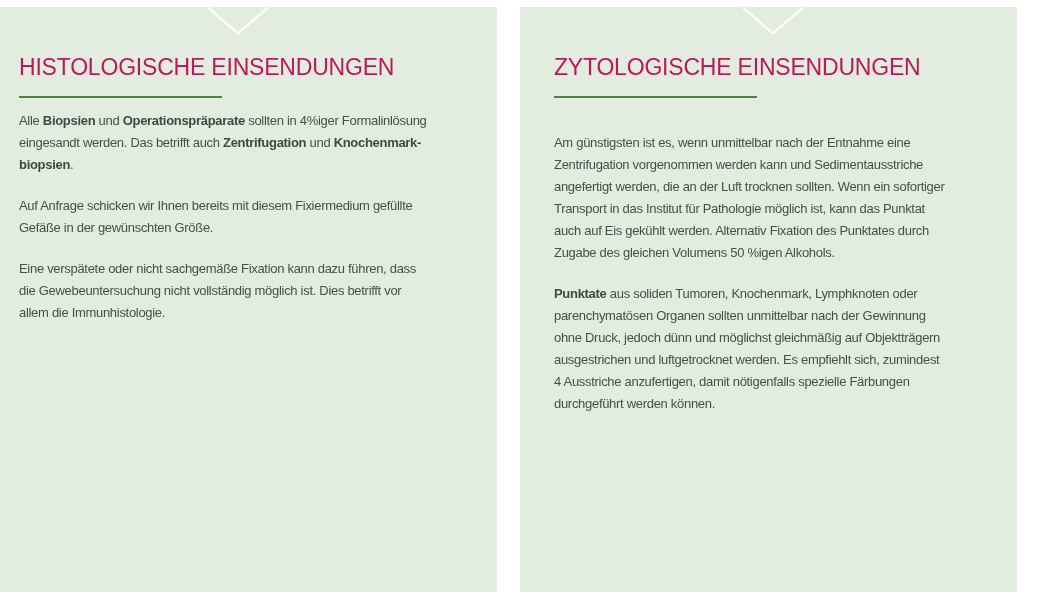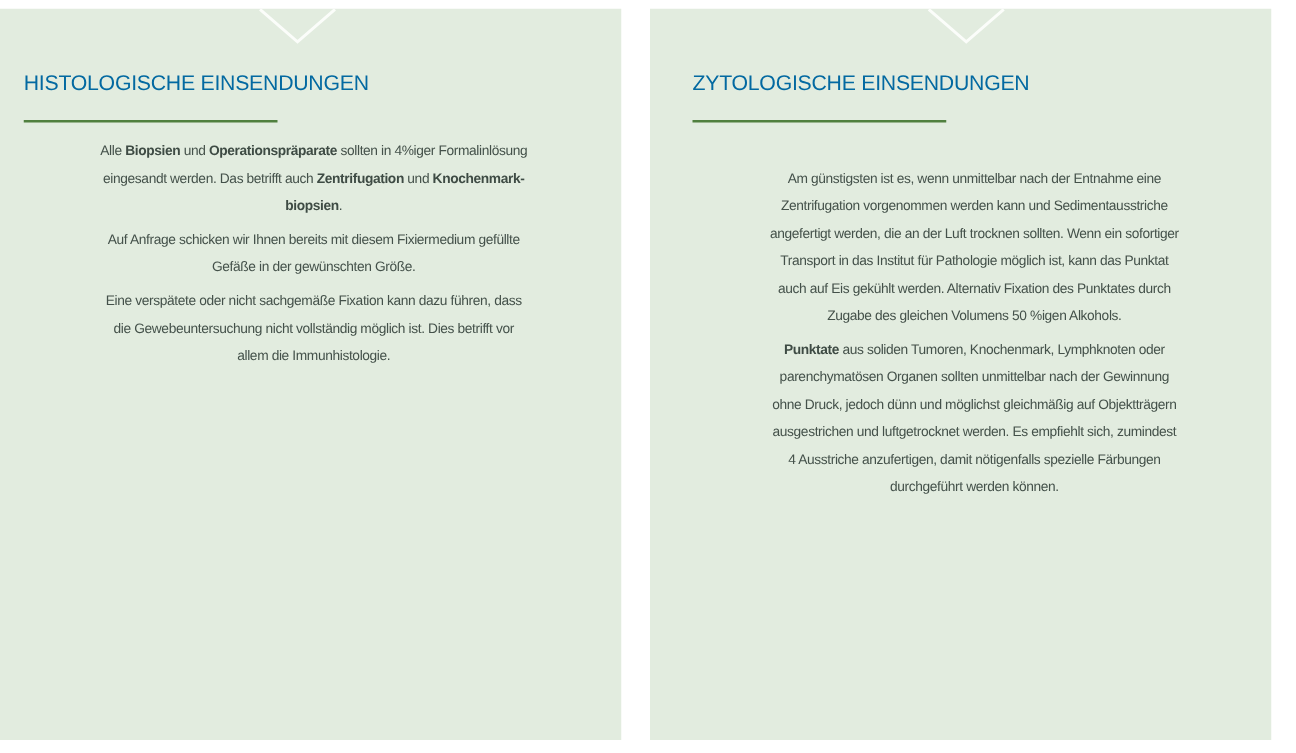--- a/index.html
+++ b/index.html
@@ -23,43 +23,42 @@
   .chevron {
     position: absolute;
     top: 0;
     display: block;
     line-height: 0;
   }
   .panel-left  .chevron { left: 207px; }
   .panel-right .chevron { left: 222px; }
   h2.panel-title {
     margin: 0;
-    font-size: 17px;
+    font-size: 23px;
     line-height: 28px;
     font-weight: 400;
     letter-spacing: -0.2px;
-    color: #0369a1;
+    color: #be185d;
   }
   .rule {
     margin-top: 15px;
     width: 203px;
     height: 2px;
     background: #50803f;
   }
   .content { margin-top: 12px; }
   .para {
     margin: 0;
-    font-size: 11px;
+    font-size: 13px;
     line-height: 22px;
     letter-spacing: -0.3px;
     color: #44514a;
     white-space: pre-line;
-    text-align: center;
   }
-  .para + .para { margin-top: 5px; }
+  .para + .para { margin-top: 19px; }
   .para b { font-weight: 700; color: #3e4b44; }
 </style>
 </head>
 <body>
 
 <div class="page">
 
   <section class="panel panel-left">
     <span class="chevron"><svg width="62" height="30" viewBox="0 0 62 30">
           <path d="M1 0.5 L31 26.5 L61 0.5" fill="none" stroke="#fbfdfa" stroke-width="2.4"></path>

